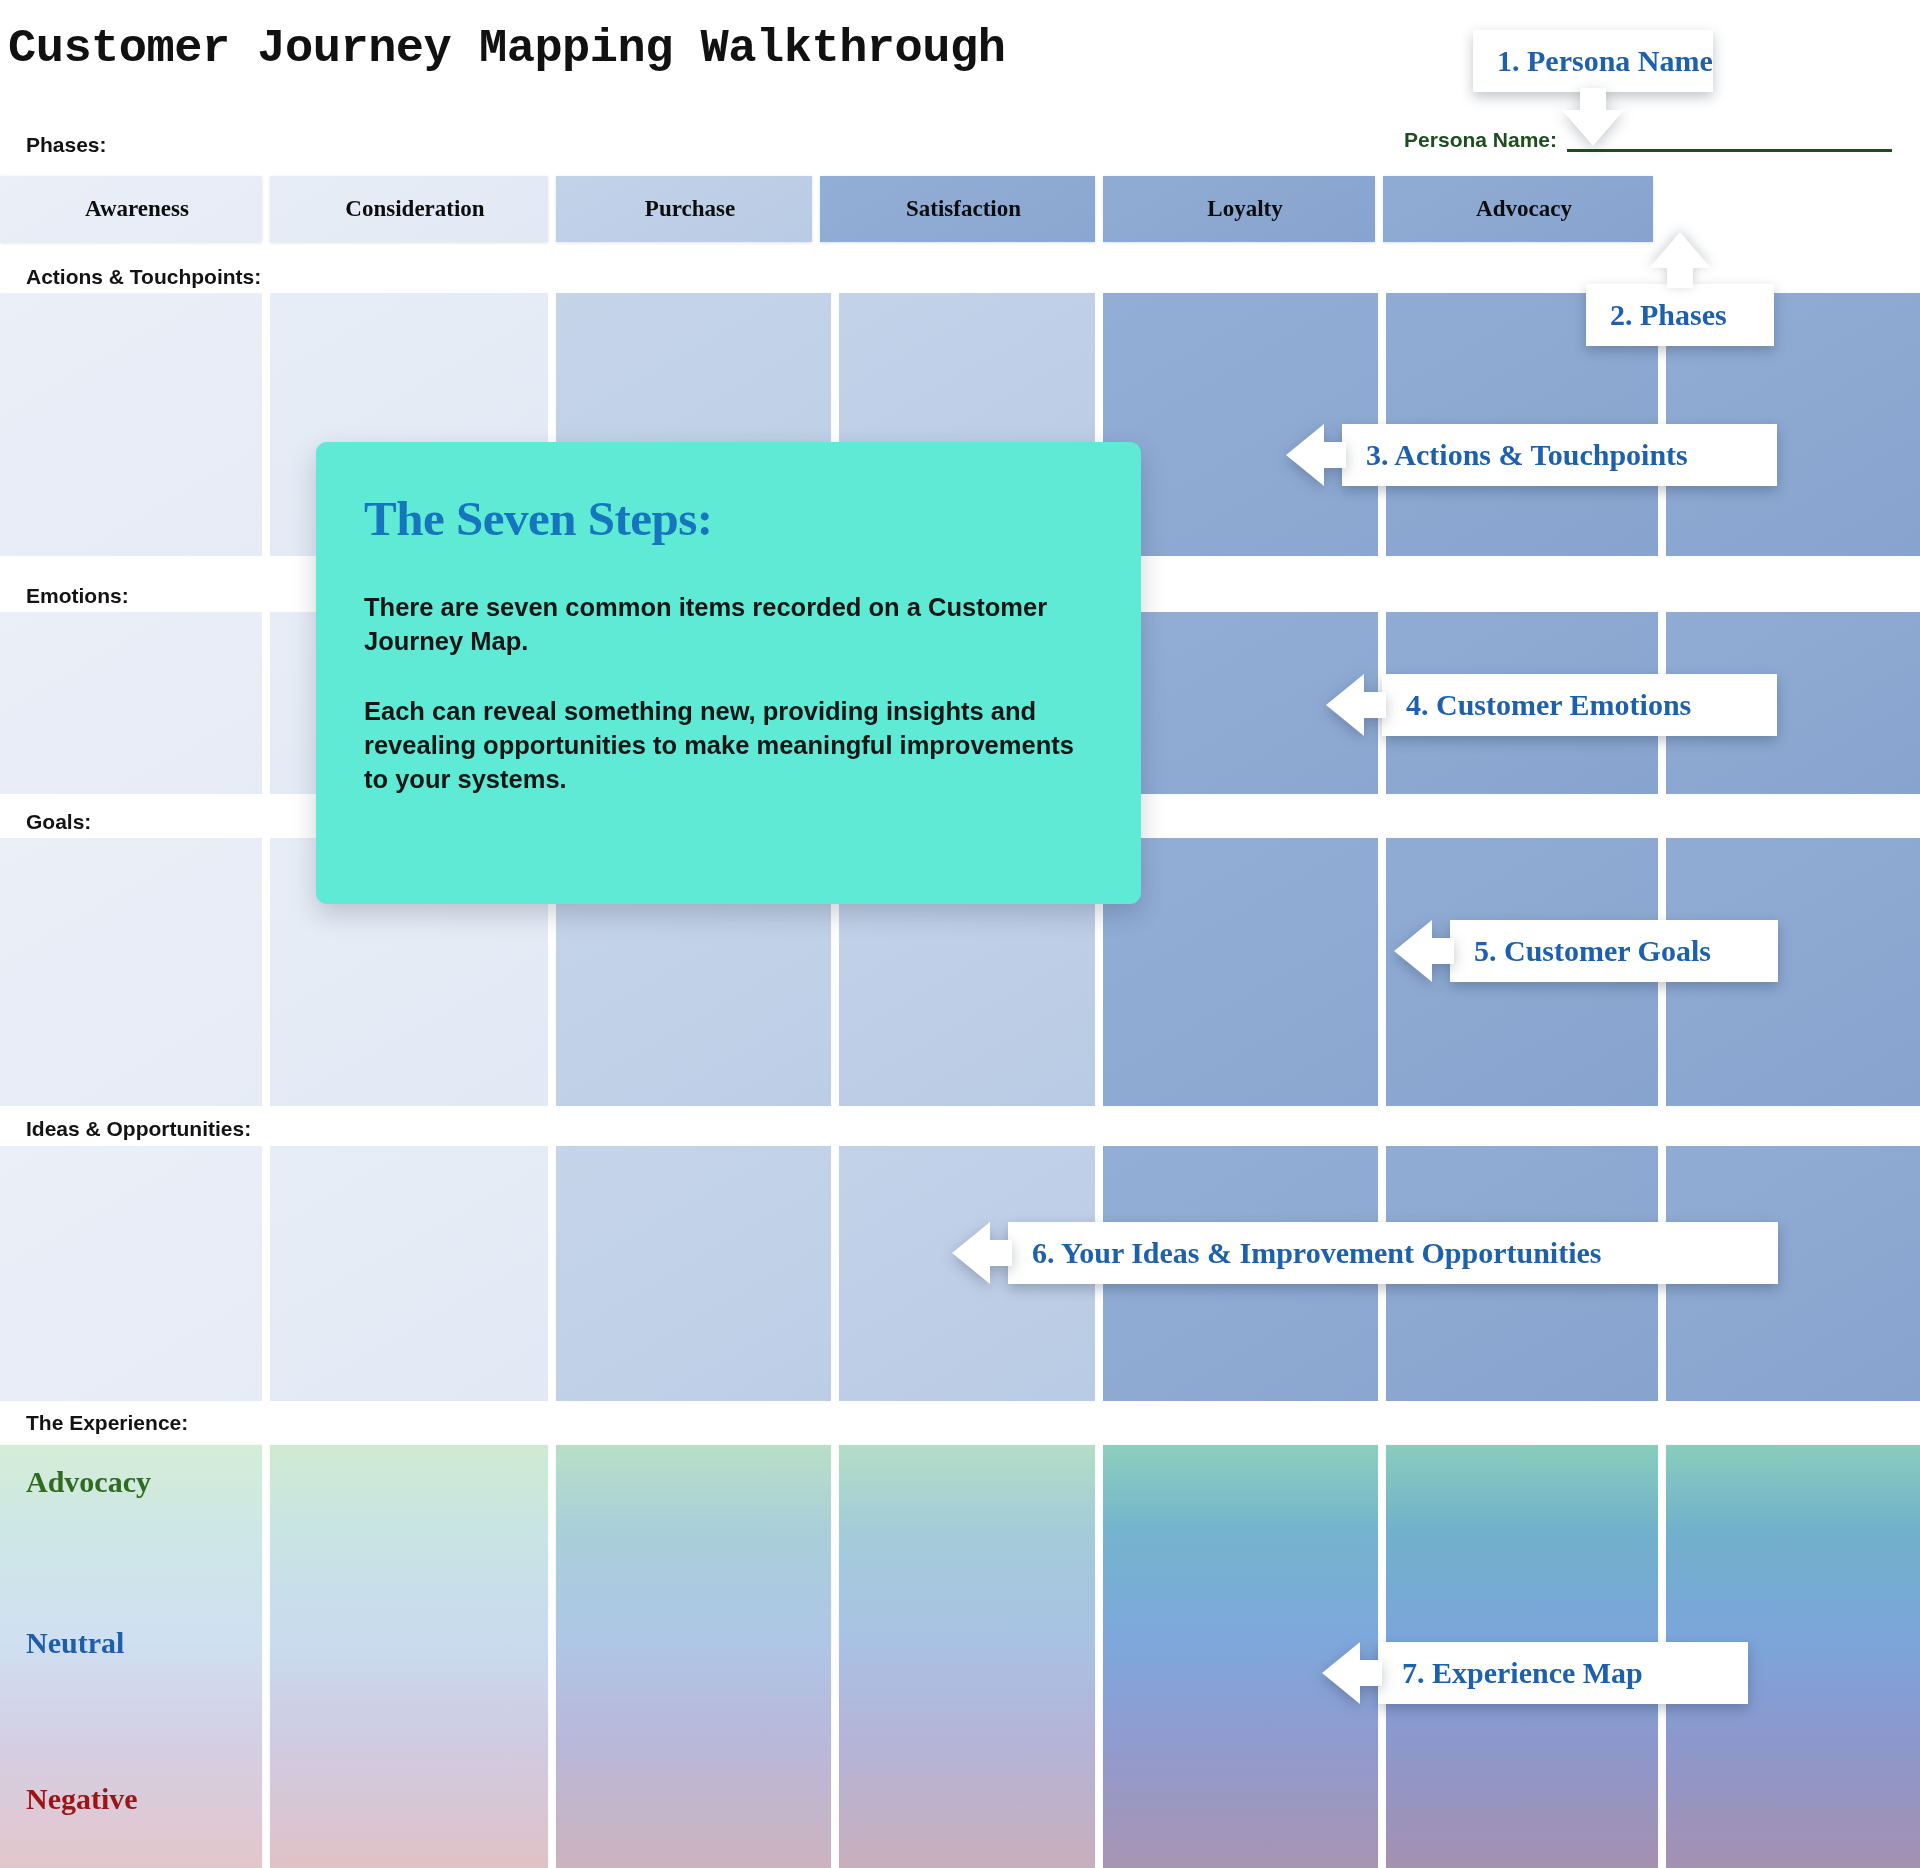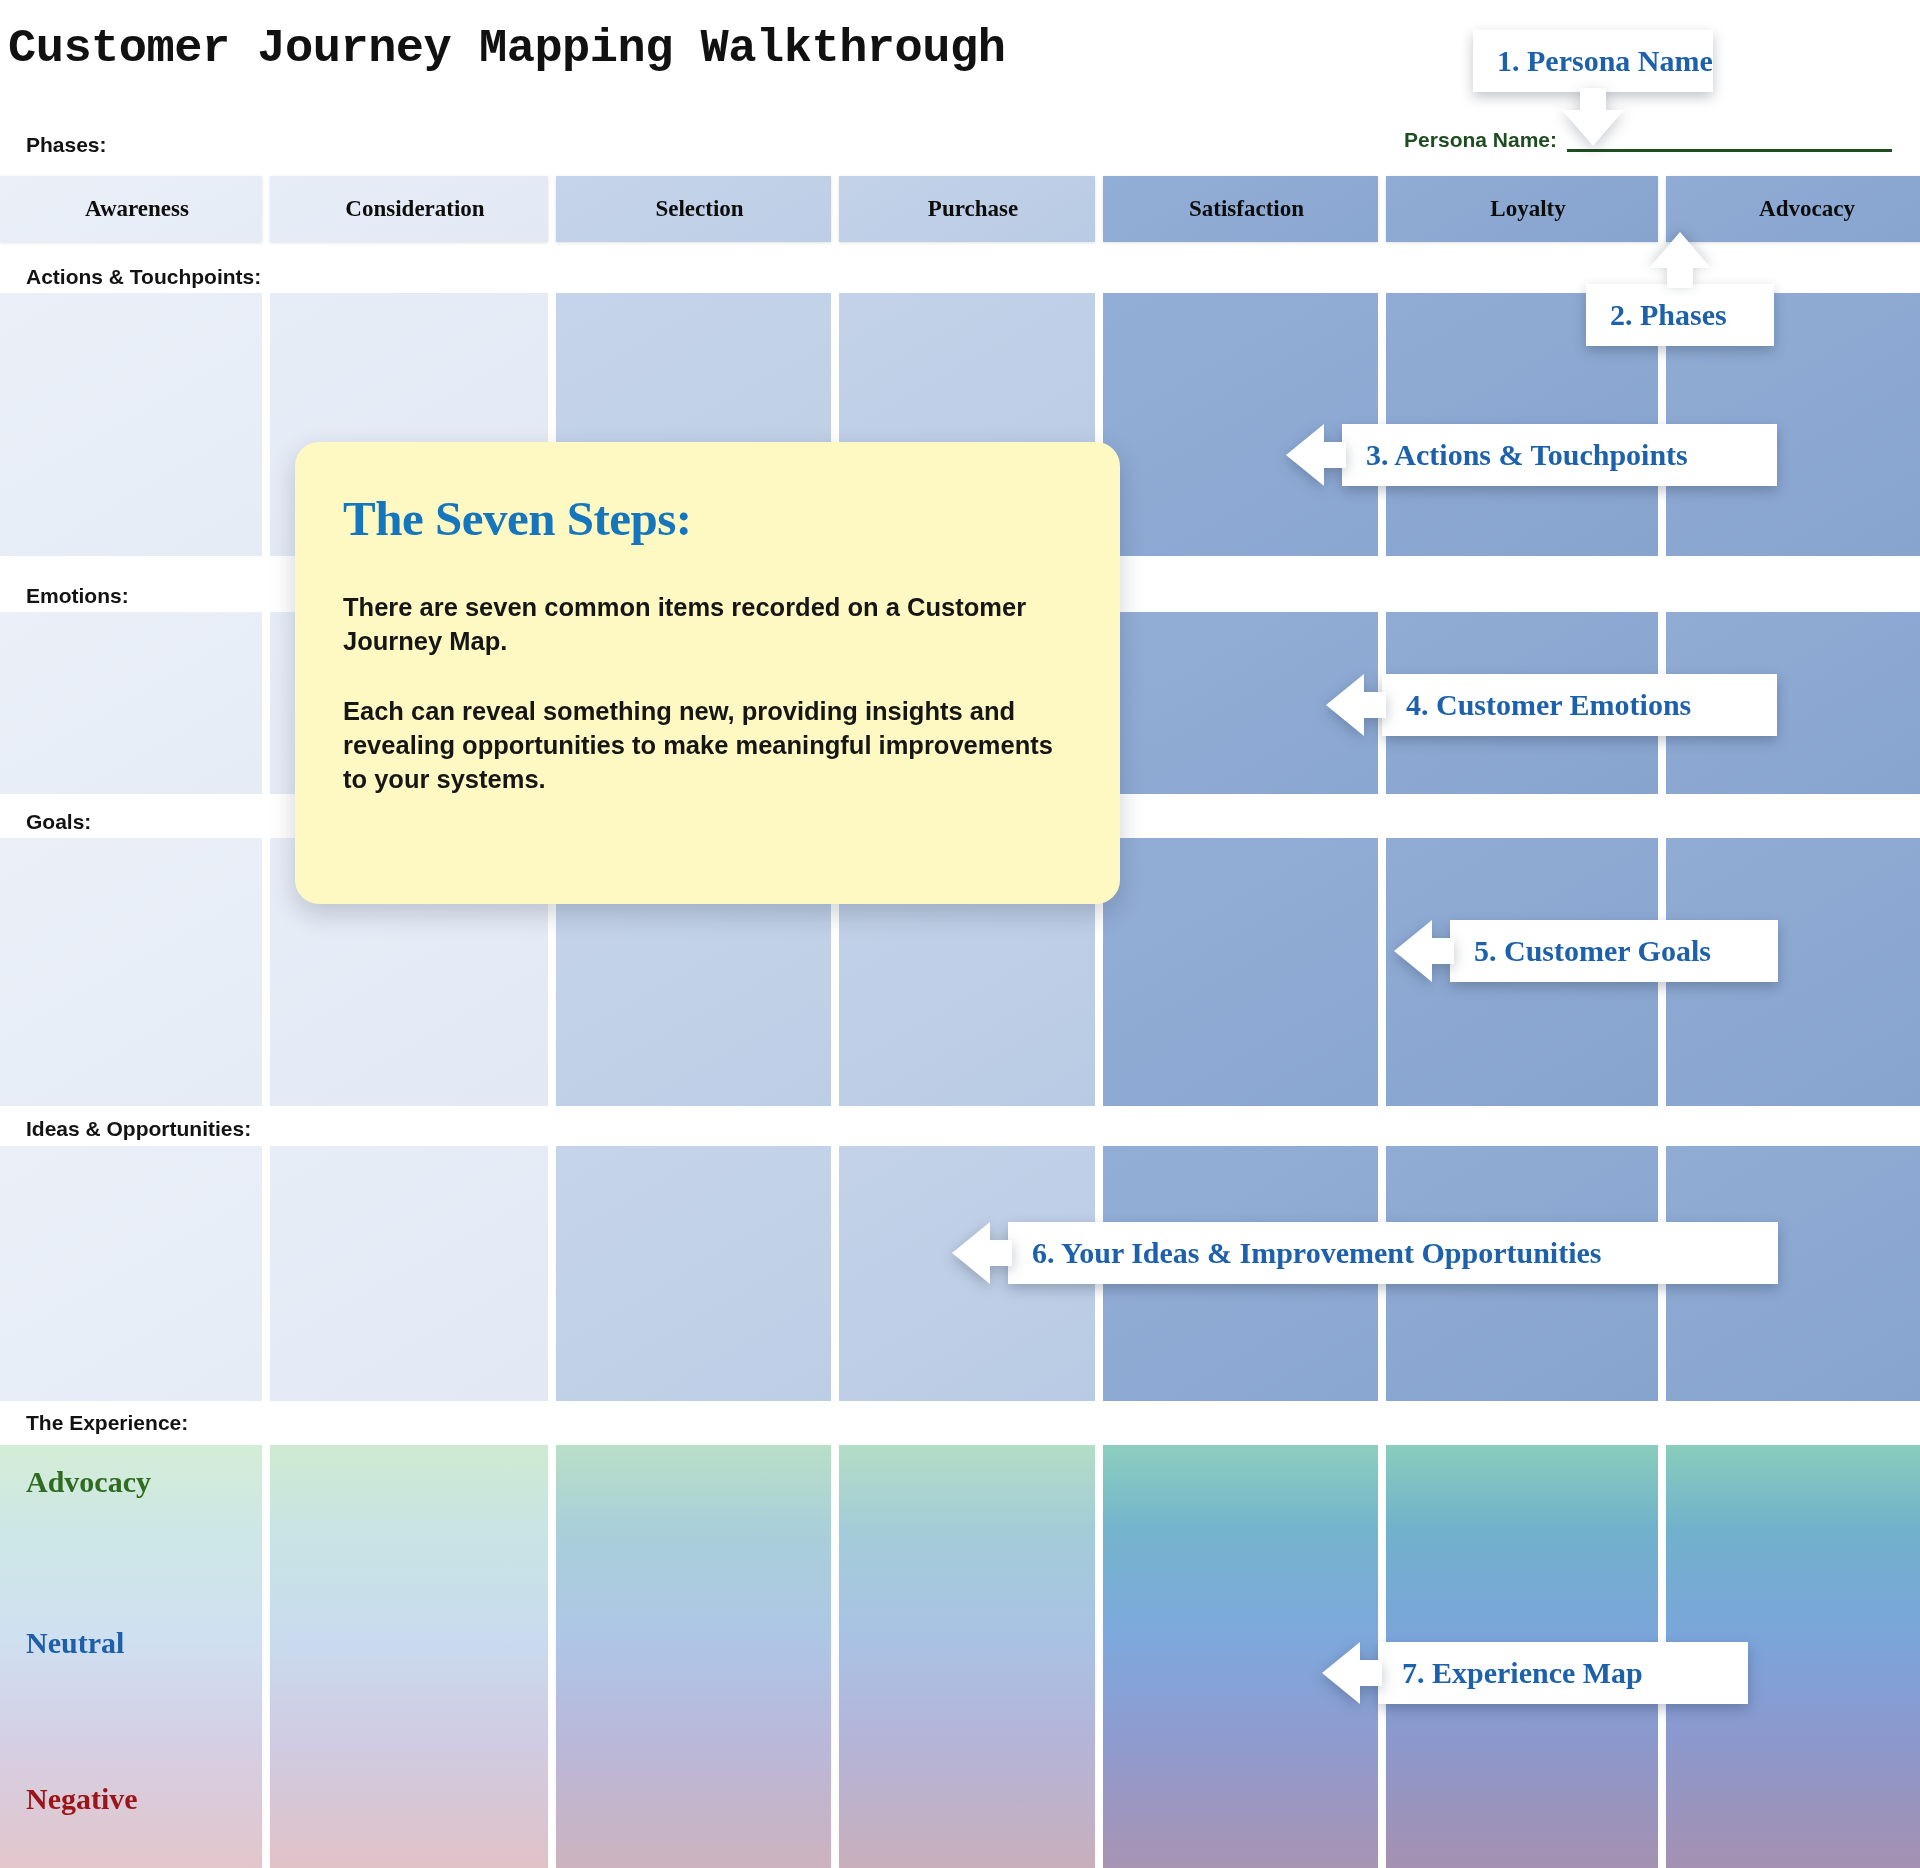--- a/index.html
+++ b/index.html
@@ -133,26 +133,26 @@
     z-index: 5;
     white-space: nowrap;
   }
   .exp-positive { color: #2f6b21; }
   .exp-neutral  { color: #1f5fa9; }
   .exp-negative { color: #9b1417; }
 
   
   .info-card {
     position: absolute;
-    left: 295px;
+    left: 316px;
     top: 442px;
     width: 825px;
     height: 462px;
-    background: #fef9c3;
-    border-radius: 24px;
+    background: #5eead4;
+    border-radius: 11px;
     box-shadow: 0 10px 26px rgba(20,30,50,0.20);
     padding: 48px 56px 0 48px;
     z-index: 8;
   }
   .info-title {
     font-family: "Liberation Serif", serif;
     font-weight: bold;
     font-size: 49px;
     color: #1576bd;
     margin-bottom: 44px;
@@ -286,21 +286,20 @@
   <div class="persona-wrap">
     <span class="persona-label">Persona Name:</span>
     <span class="persona-line"></span>
   </div>
 
   <div class="row-label" style="top:133px">Phases:</div>
 
   <div class="band phase-band">
     <div class="cell c1 phase-cell t1">Awareness</div>
     <div class="cell c2 phase-cell t2">Consideration</div>
-    <div class="cell c3 phase-cell t3">Selection</div>
     <div class="cell c4 phase-cell t4">Purchase</div>
     <div class="cell c5 phase-cell t5">Satisfaction</div>
     <div class="cell c6 phase-cell t6">Loyalty</div>
     <div class="cell c7 phase-cell t7">Advocacy</div>
   </div>
 
   <div class="row-label" style="top:265px">Actions &amp; Touchpoints:</div>
   <div class="band" style="top:293px;height:263px">
     <div class="cell c1 t1"></div>
     <div class="cell c2 t2"></div>

